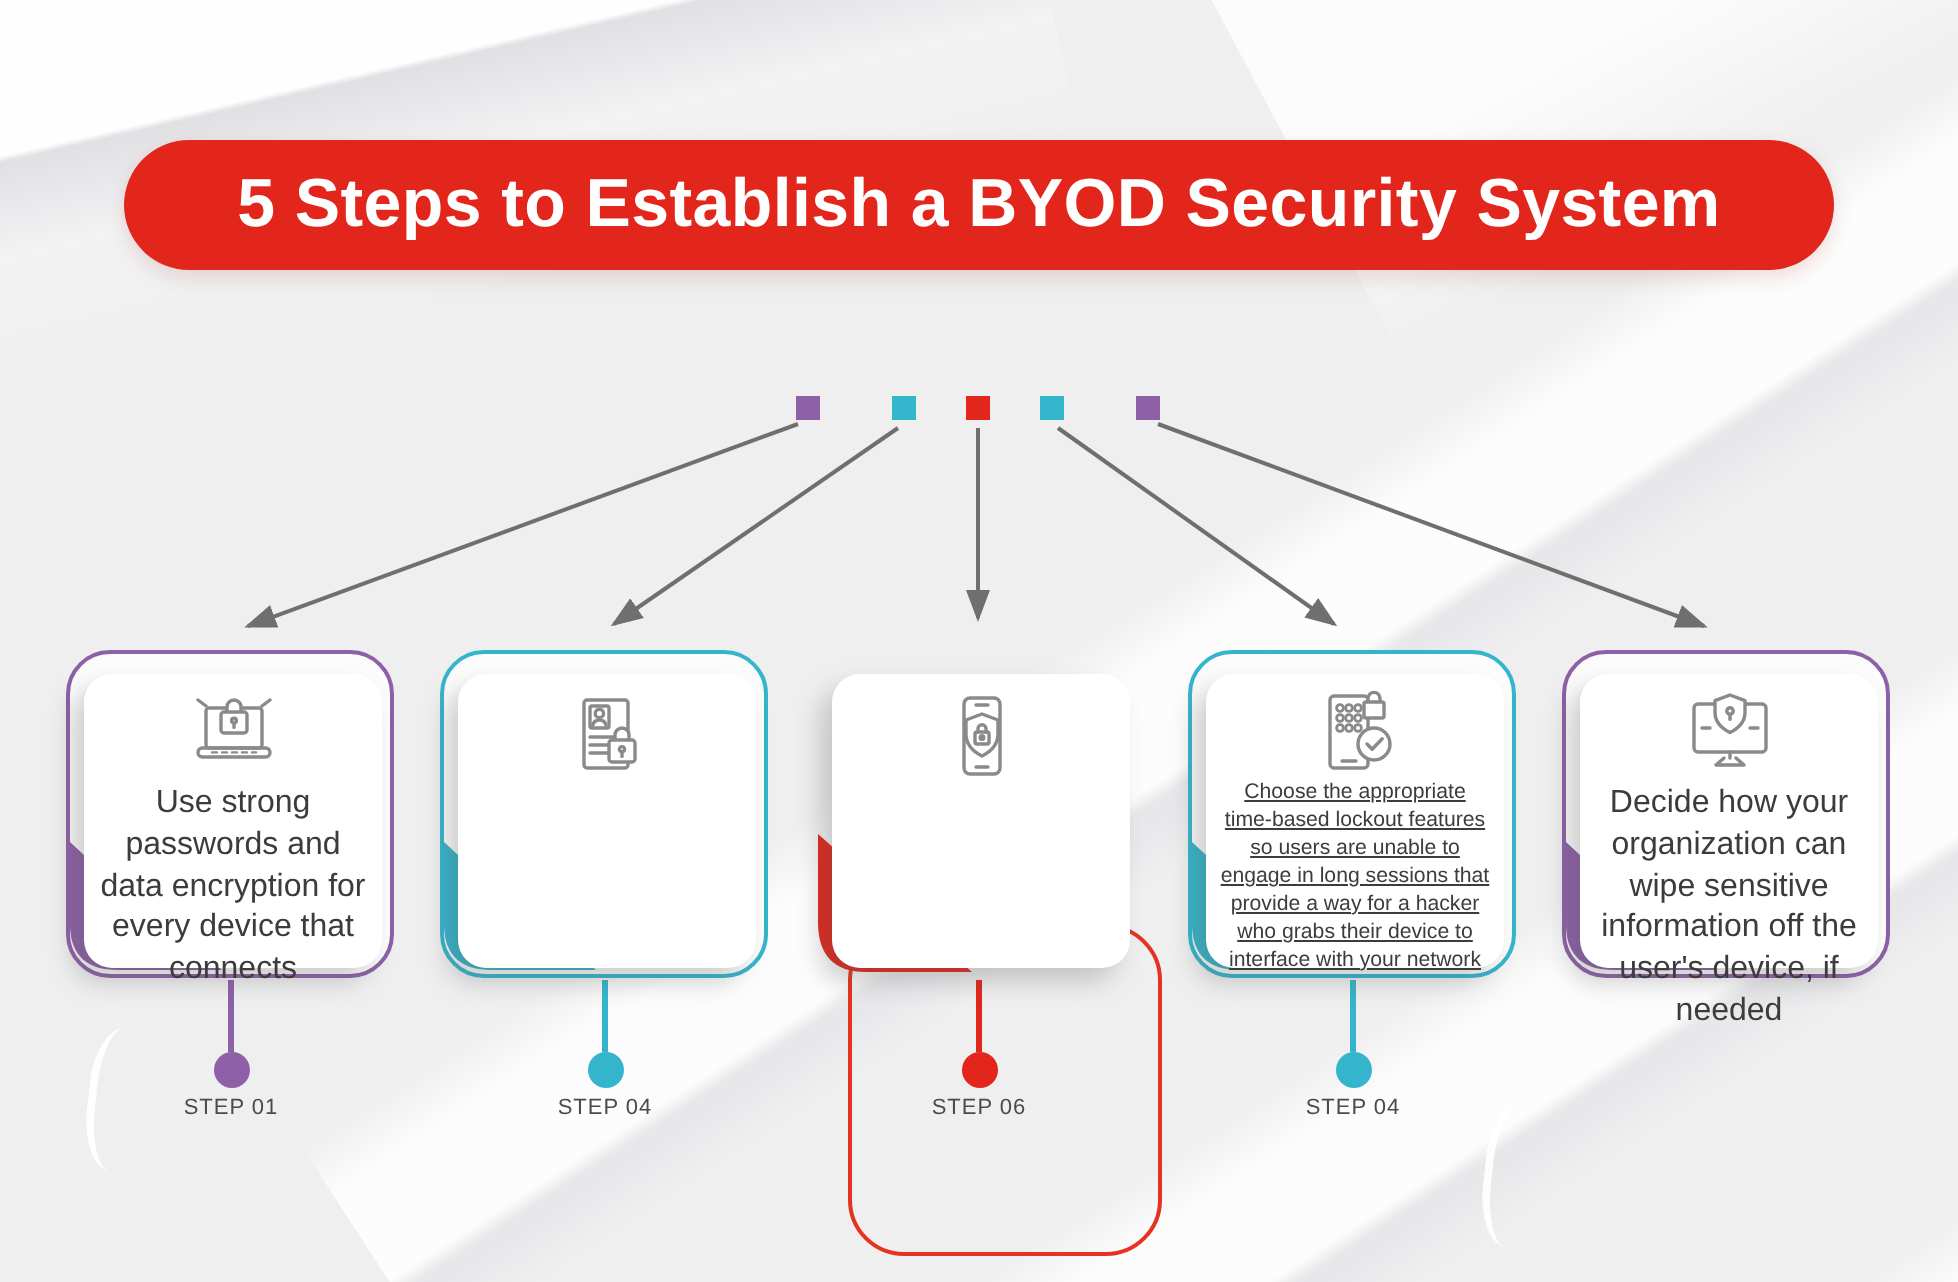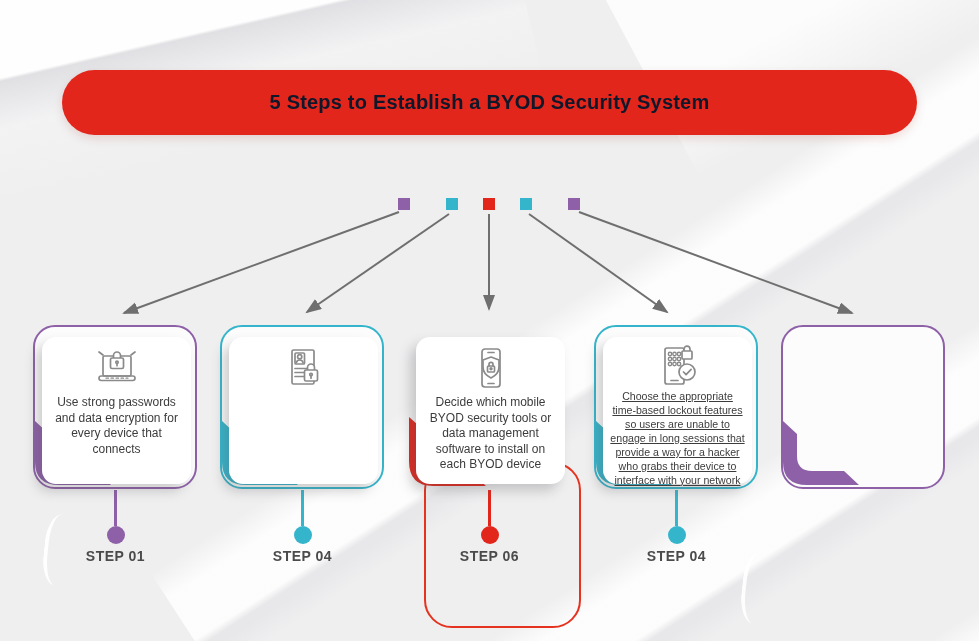--- a/index.html
+++ b/index.html
@@ -43,21 +43,21 @@
   .swoosh.b{left:742px;top:552px;transform:rotate(6deg);}
 
   
   .banner{
     position:absolute;left:62px;top:70px;width:855px;height:65px;
     background:#e2261b;border-radius:33px;
     display:flex;align-items:center;justify-content:center;
     box-shadow:0 4px 10px rgba(160,40,30,0.15);
   }
   .banner h1{
-    margin:0;color:#0f172a;font-size:20px;font-weight:bold;letter-spacing:0.2px;
+    margin:0;color:#ffffff;font-size:34px;font-weight:bold;letter-spacing:0.2px;
   }
 
   
   .connectors{position:absolute;left:0;top:0;z-index:1;pointer-events:none;}
 
   
   .step{position:absolute;top:325px;width:165px;height:245px;z-index:2;}
   .step.s1{left:33px;}  .step.s2{left:220px;} .step.s3{left:407px;}
   .step.s4{left:594px;} .step.s5{left:781px;}
 
@@ -73,37 +73,37 @@
   .card{
     position:absolute;left:9px;top:12px;width:149px;height:147px;
     background:#ffffff;border-radius:14px;z-index:4;
     box-shadow:-6px 7px 12px rgba(90,90,95,0.28);
     display:flex;flex-direction:column;align-items:center;
     box-sizing:border-box;padding:7px 7px 4px 7px;
   }
   .icon{height:47px;display:flex;align-items:center;justify-content:center;}
   .card p{
     margin:4px 0 0 0;text-align:center;color:#3c3c3c;
-    font-size:12px;line-height:1.3;font-weight:400;
+    font-size:16px;line-height:1.3;font-weight:400;
   }
   .step.s4 .card p{font-size:10.6px;line-height:1.32;margin-top:2px;text-decoration:underline;}
 
   
   .outline{
     position:absolute;left:17px;top:137px;width:157px;height:166px;
     border:2.5px solid #e6331f;border-radius:28px;z-index:0;
     box-sizing:border-box;background:transparent;
   }
 
   
   .marker{position:absolute;left:0;top:165px;width:165px;text-align:center;}
   .vline{width:3px;height:36px;margin:0 auto;}
   .dot{width:18px;height:18px;border-radius:50%;margin:0 auto;}
   .slabel{
-    margin-top:4px;font-size:14px;color:#4b4b4b;letter-spacing:0.5px;font-weight:700;
+    margin-top:4px;font-size:11px;color:#4b4b4b;letter-spacing:0.5px;font-weight:400;
   }
   .purple-bg{background:#8d60a7;} .teal-bg{background:#35b5cb;} .red-bg{background:#e2261b;}
 
   svg.lineicon{stroke:#8a8a8a;fill:none;stroke-width:1.7;stroke-linecap:round;stroke-linejoin:round;}
   svg.lineicon .w{fill:#ffffff;}
 </style>
 </head>
 <body>
 
 <div class="canvas">
@@ -203,21 +203,20 @@
       <div class="icon">
         <svg class="lineicon" width="52" height="44" viewBox="0 0 52 44">
           <rect x="17" y="3" width="18" height="38" rx="3"></rect>
           <path d="M23 6.5 h6 M23 37.5 h6"></path>
           <path class="w" d="M26 11 l8 3 v7 c0 6.5 -5 9.5 -8 11 c-3 -1.5 -8 -4.5 -8 -11 v-7 z"></path>
           <path d="M24 20 v-1.6 a2 2 0 0 1 4 0 V20"></path>
           <rect x="22.5" y="20" width="7" height="6" rx="1"></rect>
           <circle cx="26" cy="22.8" r="0.9"></circle>
         </svg>
       </div>
-      <p>Decide which mobile BYOD security tools or data management software to install on each BYOD device</p>
     </div>
     <div class="marker">
       <div class="vline red-bg"></div>
       <div class="dot red-bg"></div>
       <div class="slabel">STEP 06</div>
     </div>
   </div>
 
   <div class="step s4">
     <div class="frame teal"></div>
@@ -253,15 +252,28 @@
       <div class="dot teal-bg"></div>
       <div class="slabel">STEP 04</div>
     </div>
   </div>
 
   <div class="step s5">
     <div class="frame purple"></div>
     <svg class="accent" width="165" height="165">
       <path d="M2,96 L16,109 L16,131 Q16,146 31,146 L63,146 L78,160 L26,160 Q2,160 2,137 Z" fill="#8d60a7"></path>
     </svg>
+    <div class="card">
+      <div class="icon">
+        <svg class="lineicon" width="52" height="44" viewBox="0 0 52 44">
+          <rect x="8" y="8" width="36" height="24" rx="2"></rect>
+          <path d="M12 20 h4 M36 20 h4"></path>
+          <path d="M26 32 v3 M19 38.5 h14 M23 35 l-4 3.5 M29 35 l4 3.5"></path>
+          <path class="w" d="M26 3.5 l7.5 2.8 v6 c0 5.5 -4.5 8.5 -7.5 10 c-3 -1.5 -7.5 -4.5 -7.5 -10 v-6 z"></path>
+          <circle cx="26" cy="11.5" r="1.6"></circle>
+          <path d="M26 13.1 v2.6"></path>
+        </svg>
+      </div>
+      <p>Decide how your organization can wipe sensitive information off the user's device, if needed</p>
+    </div>
   </div>
 
 </div>
 
 </body></html>

